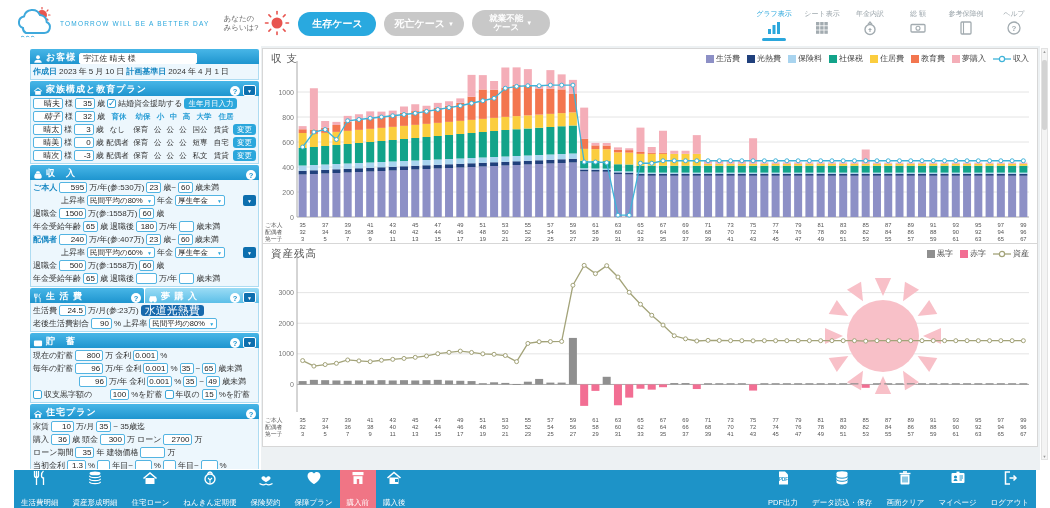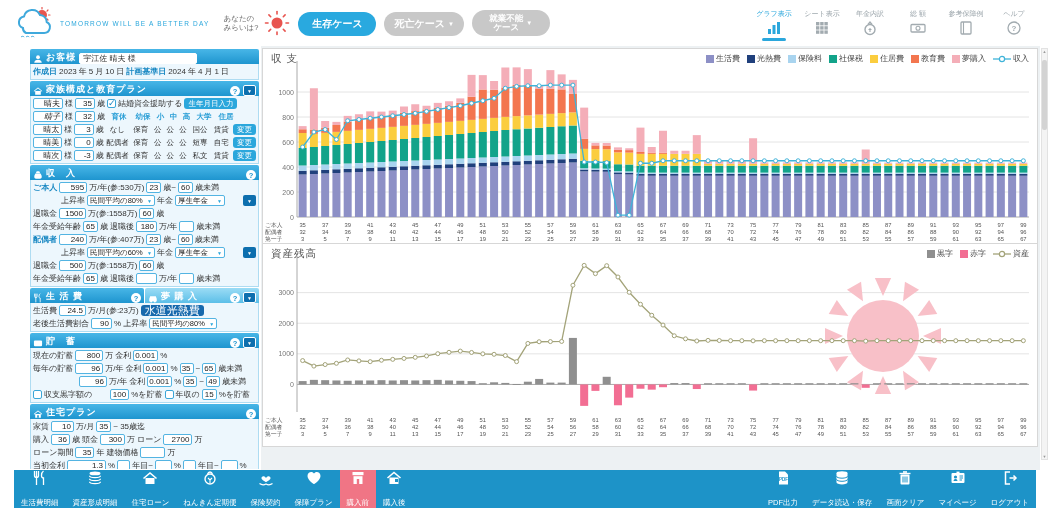--- a/index.html
+++ b/index.html
@@ -515,21 +515,21 @@
         <div class="row">
           <span class="txt">ローン期間</span>
           <div class="inp" style="width: 19px;">35</div>
           <span class="txt">年</span>
           <span class="txt">建物価格</span>
           <div class="inp" style="width: 25px;"></div>
           <span class="txt">万</span>
         </div>
         <div class="row">
           <span class="txt">当初金利</span>
-          <div class="inp" style="width: 39px;">1.3</div>
+          <div class="inp" style="width: 19px;">1.3</div>
           <span class="txt">%</span>
           <div class="inp" style="width: 13px;"></div>
           <span class="txt">年目~</span>
           <div class="inp" style="width: 17px;"></div>
           <span class="txt">%</span>
           <div class="inp" style="width: 13px;"></div>
           <span class="txt">年目~</span>
           <div class="inp" style="width: 17px;"></div>
           <span class="txt">%</span>
         </div>

